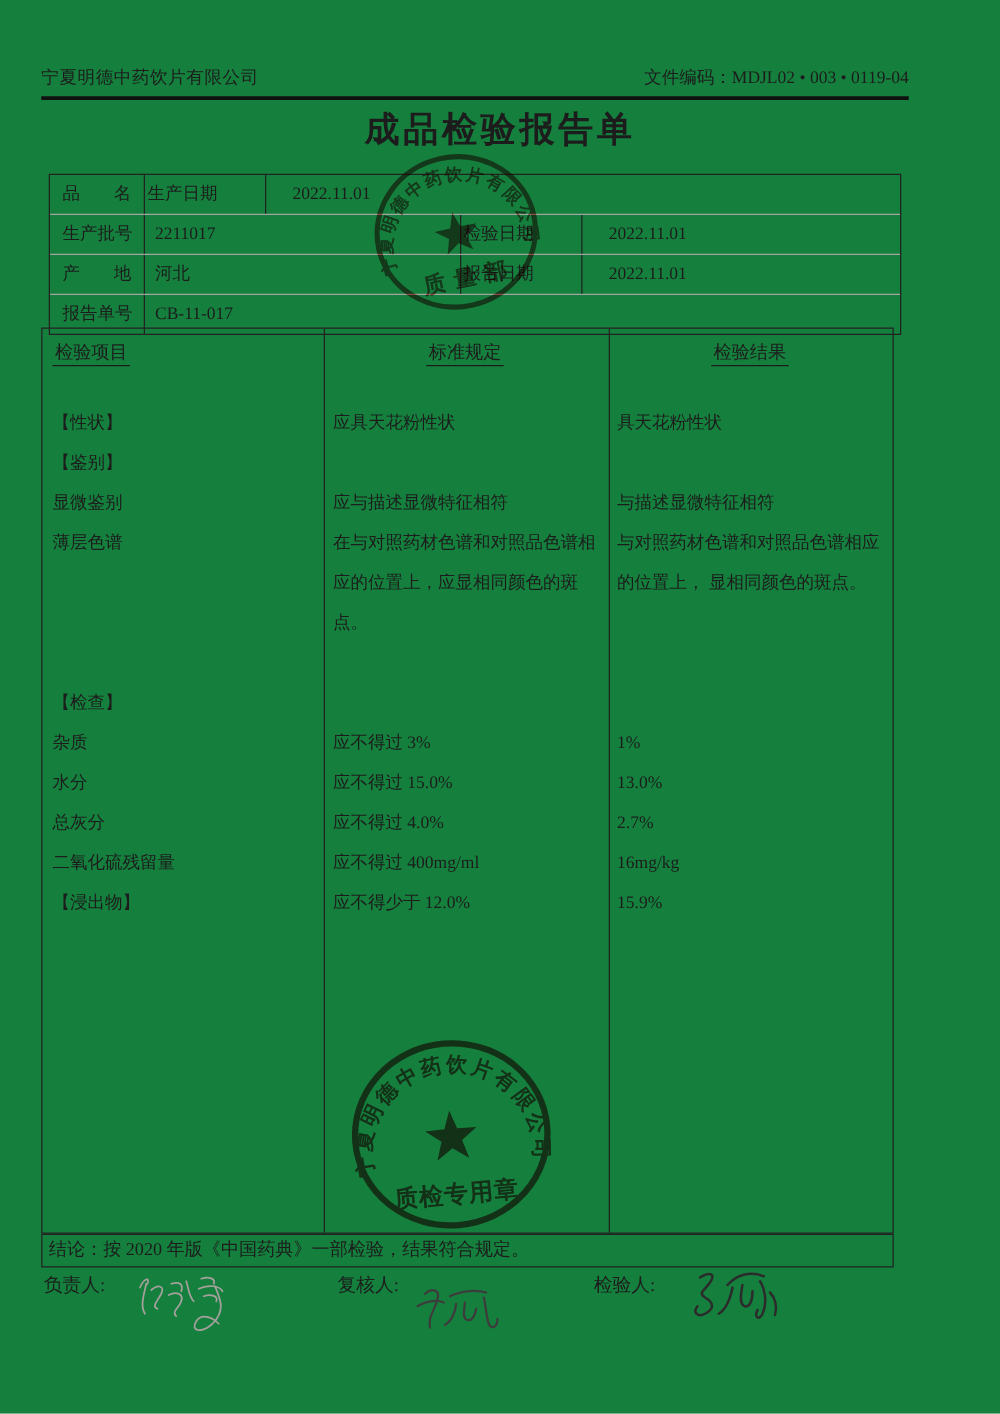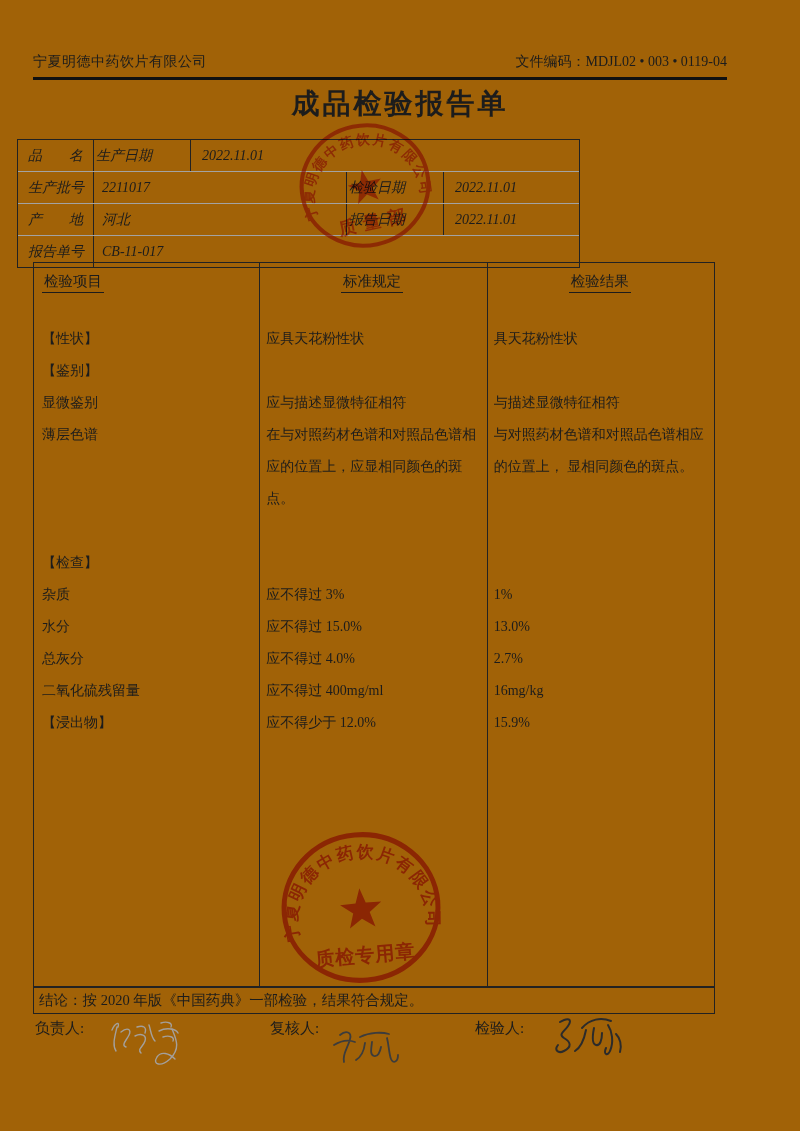--- a/index.html
+++ b/index.html
@@ -1,34 +1,34 @@
 <!DOCTYPE html>
 <html><head>
 <meta charset="utf-8">
 <style>
   html,body{margin:0;padding:0;background:#ffffff;}
   .page{
-    position:relative;width:800px;height:1131px;background:#a16207;overflow:hidden;
+    position:relative;width:800px;height:1131px;background:#15803d;overflow:hidden;
     font-family:"Liberation Serif","DejaVu Serif",serif;color:#1c1c1c;
   }
   
   .hdr-company{position:absolute;left:33px;top:53px;font-size:14px;letter-spacing:.5px;}
   .hdr-code{position:absolute;right:73px;top:53px;font-size:14px;}
   .hdr-rule{position:absolute;left:33px;top:77px;width:694px;height:2.5px;background:#111;}
   .title{position:absolute;left:0;top:85px;width:800px;text-align:center;
          font-size:28px;font-weight:bold;letter-spacing:3px;}
   
-  .info-table{position:absolute;left:17px;top:139px;width:563px;border:1.5px solid #222;box-sizing:border-box;background:transparent;font-style:italic;}
+  .info-table{position:absolute;left:39px;top:139px;width:682px;border:1.5px solid #222;box-sizing:border-box;background:transparent;}
   .irow{display:flex;height:31px;line-height:31px;font-size:14px;}
   .irow + .irow{border-top:1px solid #a3a3a3;}
   .ic{box-sizing:border-box;overflow:hidden;white-space:nowrap;}
   .ic.lbl{width:75px;padding:0 10px;text-align:justify;text-align-last:justify;}
   .ic.val{width:253px;padding-left:8px;border-left:1px solid #222;}
   .ic.dlbl{width:97px;padding-left:2px;border-left:1px solid #222;}
-  .ic.dval{flex:1;padding-left:11px;border-left:1px solid #222;}
+  .ic.dval{flex:1;padding-left:21px;border-left:1px solid #222;}
   .ic.valwide{flex:1;padding-left:8px;border-left:1px solid #222;}
   
   .main-table{position:absolute;left:33px;top:262px;width:682px;height:725px;
               border:1.5px solid #222;box-sizing:border-box;}
   .vline{position:absolute;top:0;bottom:0;width:1px;background:#222;}
   .v1{left:225px;} .v2{left:453px;}
   .mt-head{position:absolute;left:0;top:9px;width:100%;display:flex;font-size:14.5px;}
   .mh{box-sizing:border-box;}
   .mh.c1{width:225px;padding-left:8px;}
   .mh.c2{width:228px;text-align:center;}

